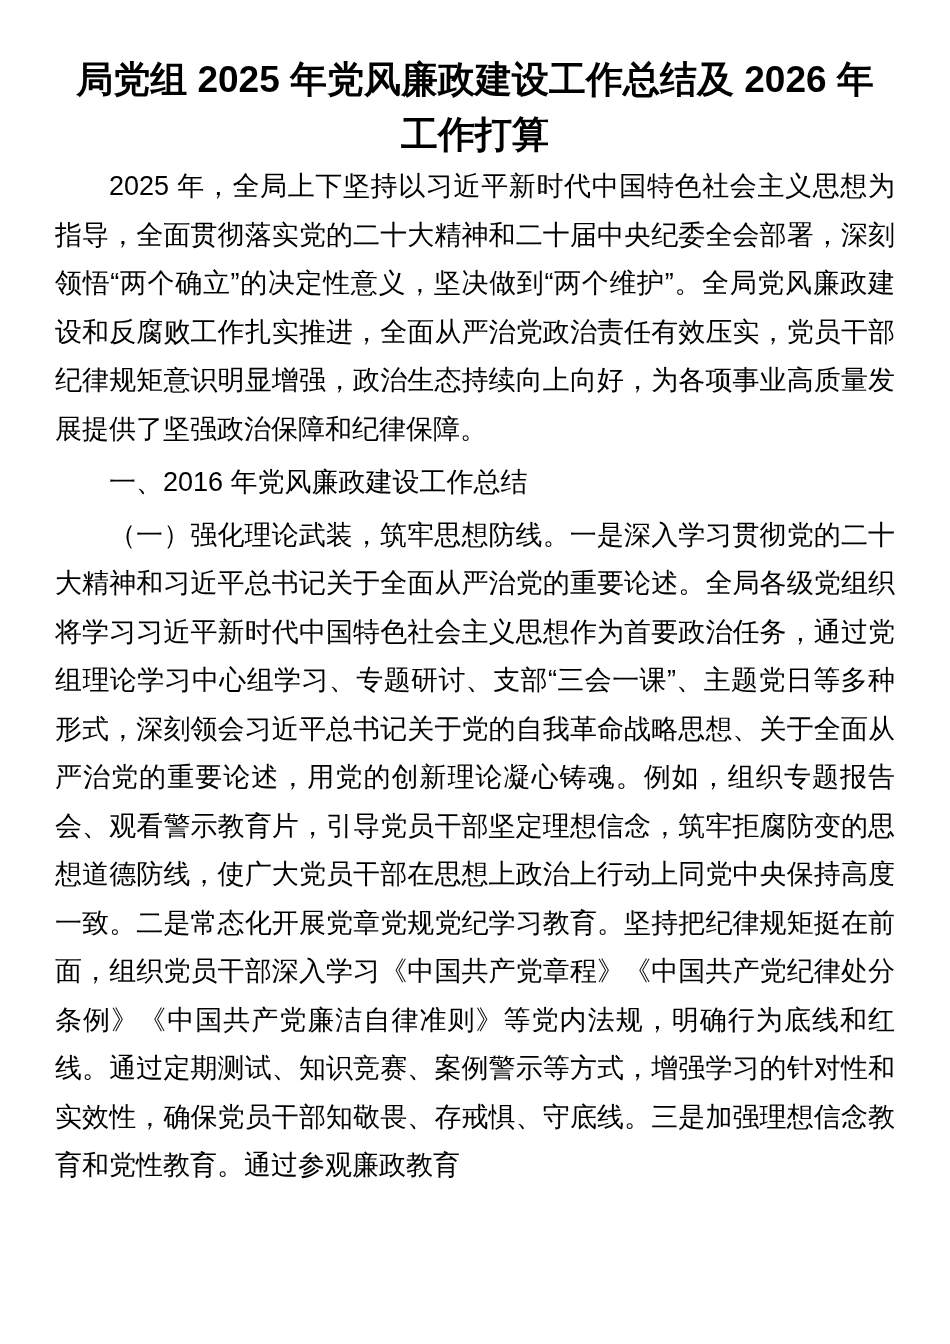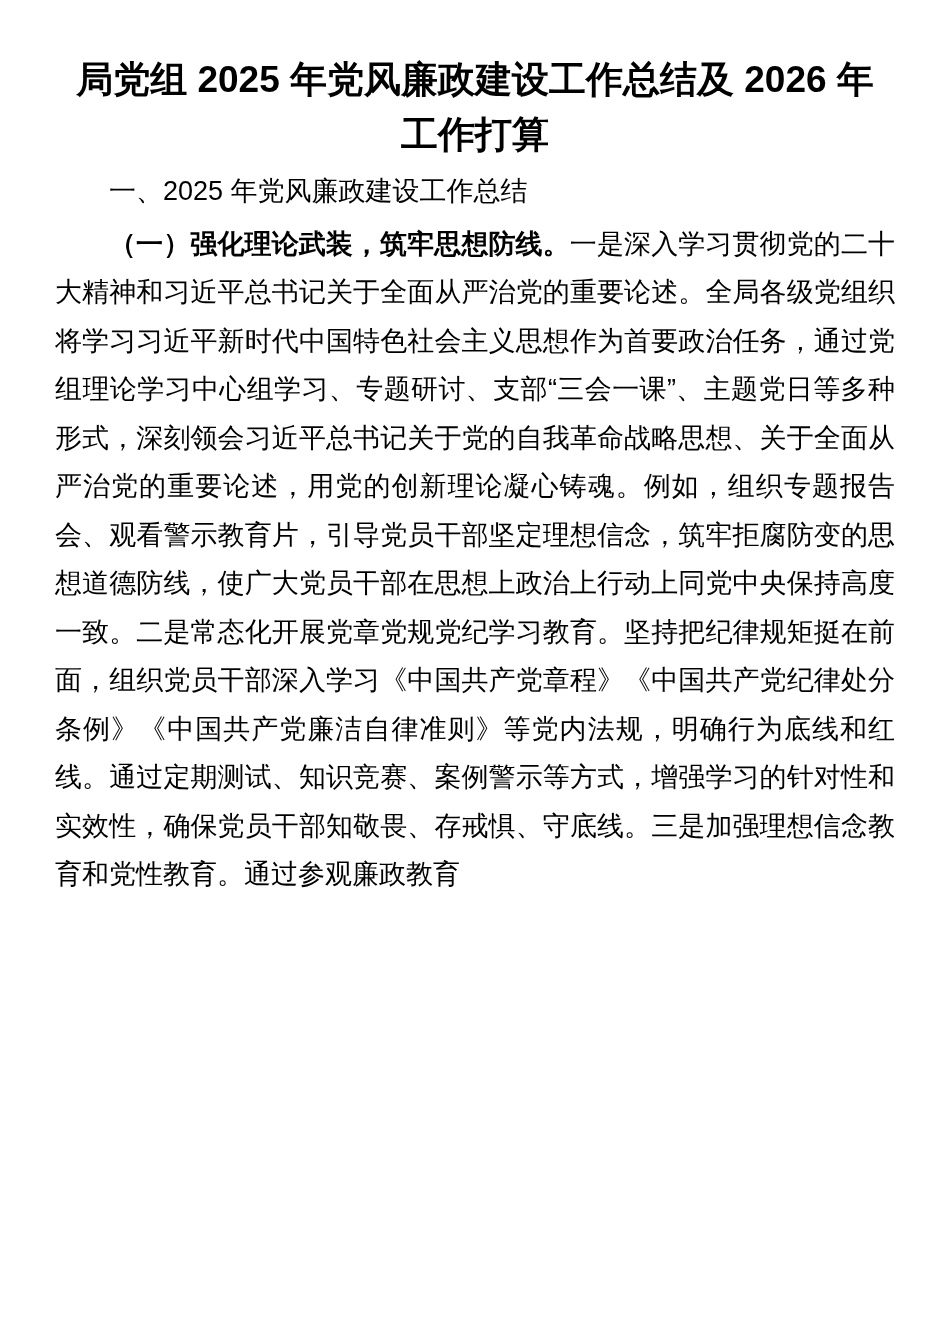--- a/index.html
+++ b/index.html
@@ -38,30 +38,31 @@
     text-indent: 2em;
   }
   .section-heading {
     font-size: 27px;
     font-weight: normal;
     line-height: 48.5px;
     text-indent: 2em;
     margin: 5px 0 0 0;
   }
   .bold-lead {
-    font-weight: bold;
+    font-weight: normal;
   }
   .para-gap {
     margin-top: 4px;
   }
 </style>
 </head>
 <body>
 
 <div class="page">
   <h1 class="doc-title">局党组 2025 年党风廉政建设工作总结及 2026 年工作打算</h1>
 
+  <p class="body-para indent">2025 年，全局上下坚持以习近平新时代中国特色社会主义思想为指导，全面贯彻落实党的二十大精神和二十届中央纪委全会部署，深刻领悟“两个确立”的决定性意义，坚决做到“两个维护”。全局党风廉政建设和反腐败工作扎实推进，全面从严治党政治责任有效压实，党员干部纪律规矩意识明显增强，政治生态持续向上向好，为各项事业高质量发展提供了坚强政治保障和纪律保障。</p>
 
-  <h2 class="section-heading">一、2025 年党风廉政建设工作总结</h2>
+  <h2 class="section-heading">一、2016 年党风廉政建设工作总结</h2>
 
 
   <p class="body-para indent para-gap"><span class="bold-lead">（一）强化理论武装，筑牢思想防线。</span><span>一是深入学习贯彻党的二十大精神和习近平总书记关于全面从严治党的重要论述。全局各级党组织将学习习近平新时代中国特色社会主义思想作为首要政治任务，通过党组理论学习中心组学习、专题研讨、支部“三会一课”、主题党日等多种形式，深刻领会习近平总书记关于党的自我革命战略思想、关于全面从严治党的重要论述，用党的创新理论凝心铸魂。例如，组织专题报告会、观看警示教育片，引导党员干部坚定理想信念，筑牢拒腐防变的思想道德防线，使广大党员干部在思想上政治上行动上同党中央保持高度一致。二是常态化开展党章党规党纪学习教育。坚持把纪律规矩挺在前面，组织党员干部深入学习《中国共产党章程》《中国共产党纪律处分条例》《中国共产党廉洁自律准则》等党内法规，明确行为底线和红线。通过定期测试、知识竞赛、案例警示等方式，增强学习的针对性和实效性，确保党员干部知敬畏、存戒惧、守底线。三是加强理想信念教育和党性教育。通过参观廉政教育</span></p>
 </div>
 
 </body></html>

